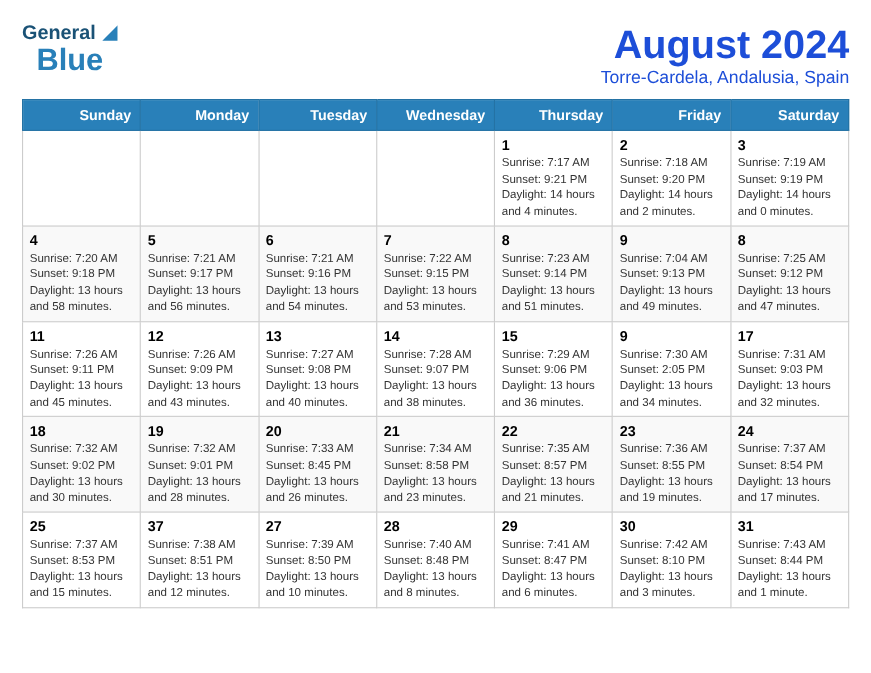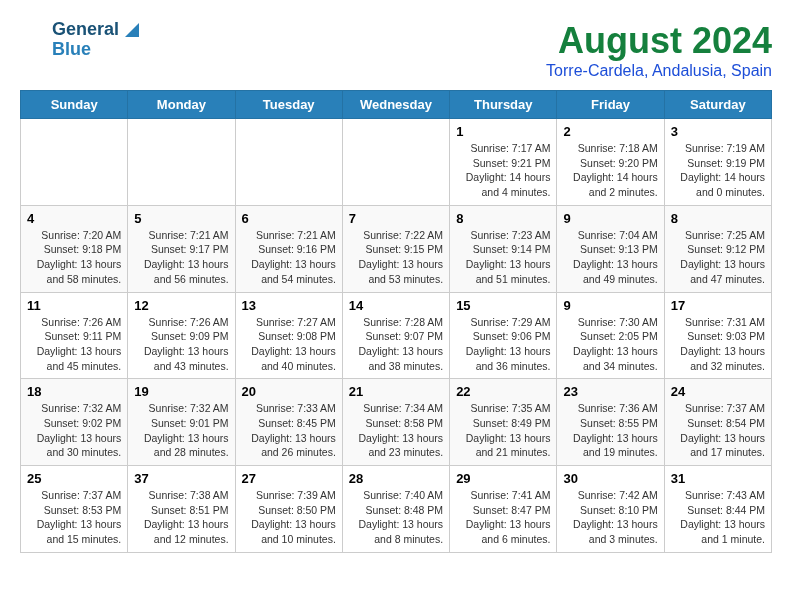--- a/index.html
+++ b/index.html
@@ -16,43 +16,42 @@
       align-items: flex-start;
       margin-bottom: 10px;
     }
     .logo {
       display: flex;
       flex-direction: column;
       font-size: 20px;
       font-weight: bold;
       color: #1a5276;
       line-height: 1.1;
-      margin-left: 32px;
     }
     .title-area {
       text-align: right;
     }
     .main-title {
       font-size: 36px;
       font-weight: bold;
-      color: #15803d;
+      color: #1d4ed8;
     }
     .subtitle {
       font-size: 16px;
       color: #1d4ed8;
     }
     .calendar {
       width: 100%;
       border-collapse: collapse;
       font-size: 11px;
     }
     .calendar thead th {
       background-color: #2980b9;
       color: #fff;
-      text-align: center;
+      text-align: right;
       padding: 6px 8px;
       font-size: 13px;
       border: 1px solid #2472a4;
     }
     .calendar tbody td {
       border: 1px solid #ccc;
       vertical-align: top;
       padding: 5px 6px;
       width: calc(100% / 7);
       min-height: 80px;
@@ -64,38 +63,37 @@
     .day-number {
       font-weight: bold;
       font-size: 13px;
       display: block;
       margin-bottom: 2px;
     }
     .day-info {
       font-size: 10.5px;
       color: #333;
       line-height: 1.4;
-      text-align: right;
     }
     .empty-cell {
       background: #f9f9f9;
     }
   </style>
 </head>
 <body>
 
 <div class="header-area">
   <div class="logo">
     <div style="display:flex;align-items:center;">
       <span style="color:#1a5276;font-size:18px;font-weight:bold;">General</span>
       <svg width="18" height="18" viewBox="0 0 18 18" style="margin-left:2px;">
         <polygon points="4,16 18,2 18,16" fill="#2980b9"></polygon>
       </svg>
     </div>
-    <span style="color:#2980b9;font-size:18px;font-weight:bold;">Blue</span>
+    <span style="color:#2980b9;font-size:28px;font-weight:bold;text-align:center;">Blue</span>
   </div>
   <div class="title-area">
     <div class="main-title">August 2024</div>
     <div class="subtitle">Torre-Cardela, Andalusia, Spain</div>
   </div>
 </div>
 
 <table class="calendar">
   <thead>
     <tr>
@@ -263,21 +261,21 @@
         <td>
           <span class="day-number">21</span>
           <div class="day-info">Sunrise: 7:34 AM
 Sunset: 8:58 PM
 Daylight: 13 hours
 and 23 minutes.</div>
         </td>
         <td>
           <span class="day-number">22</span>
           <div class="day-info">Sunrise: 7:35 AM
-Sunset: 8:49 PM
+Sunset: 8:57 PM
 Daylight: 13 hours
 and 21 minutes.</div>
         </td>
         <td>
           <span class="day-number">23</span>
           <div class="day-info">Sunrise: 7:36 AM
 Sunset: 8:55 PM
 Daylight: 13 hours
 and 19 minutes.</div>
         </td>

